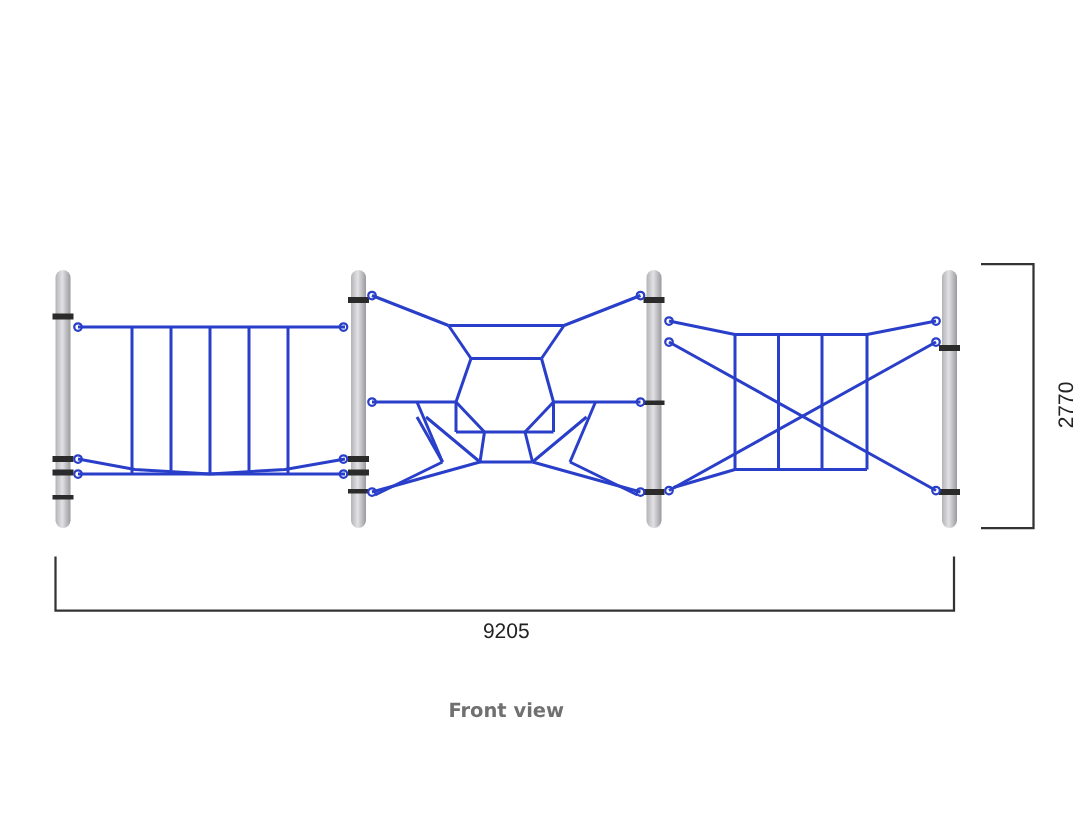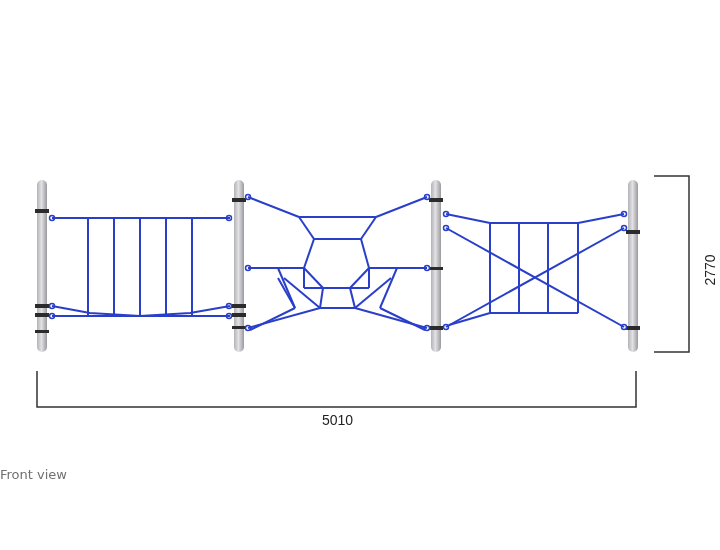--- a/index.html
+++ b/index.html
@@ -1,21 +1,21 @@
 <!DOCTYPE html>
 <html><head>
 <meta charset="utf-8">
 <style>
   html,body{margin:0;padding:0;background:#ffffff;}
   body{width:720px;height:550px;position:relative;overflow:hidden;font-family:"Liberation Sans",sans-serif;}
   #drawing{position:absolute;left:0;top:0;}
   .dim-label{position:absolute;font-family:"Liberation Sans",sans-serif;font-size:14px;color:#222;}
   #width-label{left:0;width:675px;top:412px;text-align:center;}
   #height-label{left:690px;top:262px;transform:rotate(-90deg);transform-origin:center;width:40px;text-align:center;}
-  #caption{position:absolute;left:0;width:675px;top:467px;text-align:left;font-family:"DejaVu Sans",sans-serif;font-size:13px;color:#707070;}
+  #caption{position:absolute;left:0;width:675px;top:467px;text-align:center;font-family:"DejaVu Sans",sans-serif;font-size:13px;color:#707070;font-weight:bold;}
 </style>
 </head>
 <body>
 
 <svg id="drawing" width="720" height="550" viewBox="0 0 720 550" xmlns="http://www.w3.org/2000/svg">
   <defs>
     <linearGradient id="postGrad" x1="0" x2="1" y1="0" y2="0">
       <stop offset="0" stop-color="#b3b3b7"></stop>
       <stop offset="0.45" stop-color="#e2e2e5"></stop>
       <stop offset="1" stop-color="#9a9a9e"></stop>
@@ -126,15 +126,15 @@
   </g>
 
   <g stroke="#333333" stroke-width="1.5" fill="none">
     <polyline points="37,371 37,407 636,407 636,371"></polyline>
   </g>
   <g stroke="#333333" stroke-width="1.5" fill="none">
     <polyline points="654,176 689,176 689,352 654,352"></polyline>
   </g>
 </svg>
 
-<div id="width-label" class="dim-label">5010</div>
+<div id="width-label" class="dim-label">9205</div>
 <div id="height-label" class="dim-label">2770</div>
 <div id="caption">Front view</div>
 
 </body></html>

